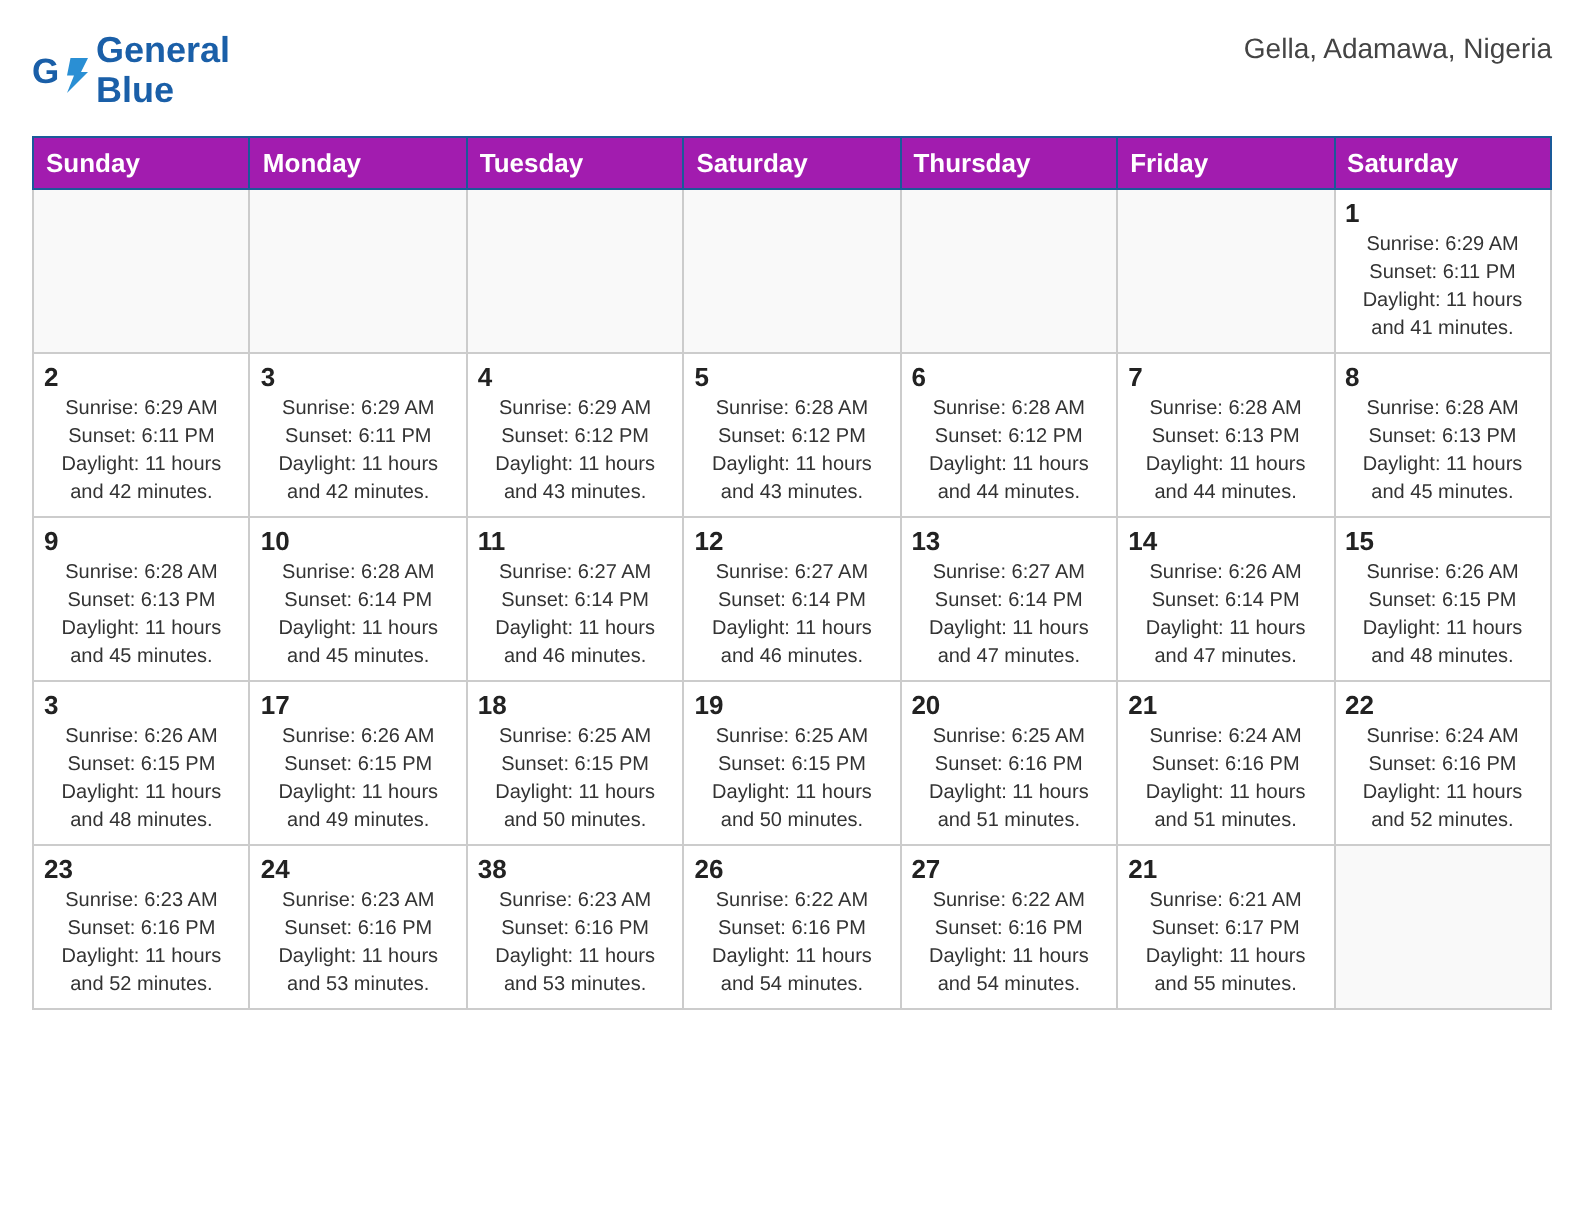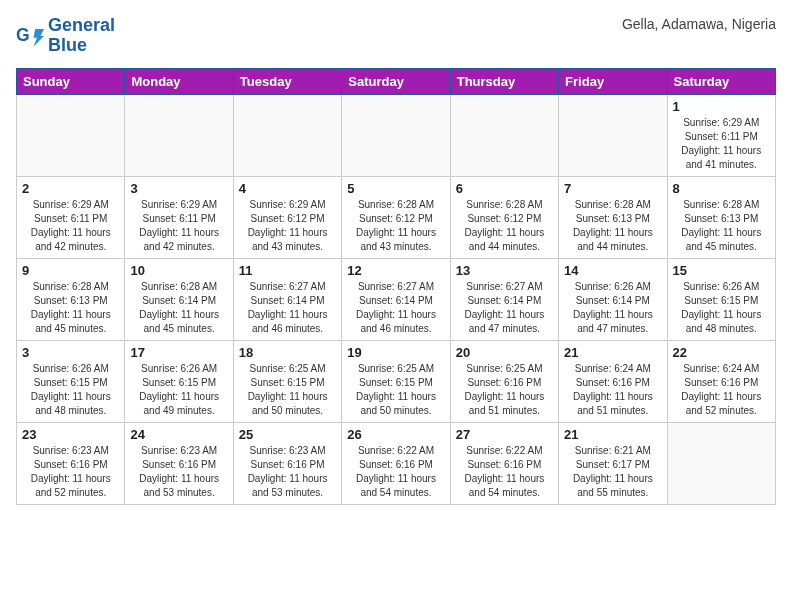--- a/index.html
+++ b/index.html
@@ -271,21 +271,21 @@
 Sunset: 6:16 PM
 Daylight: 11 hours and 52 minutes.</div>
         </td>
         <td>
           <span class="day-number">24</span>
           <div class="day-info" style="white-space: pre-line;">Sunrise: 6:23 AM
 Sunset: 6:16 PM
 Daylight: 11 hours and 53 minutes.</div>
         </td>
         <td>
-          <span class="day-number">25</span>
+          <span class="day-number">38</span>
           <div class="day-info" style="white-space: pre-line;">Sunrise: 6:23 AM
 Sunset: 6:16 PM
 Daylight: 11 hours and 53 minutes.</div>
         </td>
         <td>
           <span class="day-number">26</span>
           <div class="day-info" style="white-space: pre-line;">Sunrise: 6:22 AM
 Sunset: 6:16 PM
 Daylight: 11 hours and 54 minutes.</div>
         </td>

